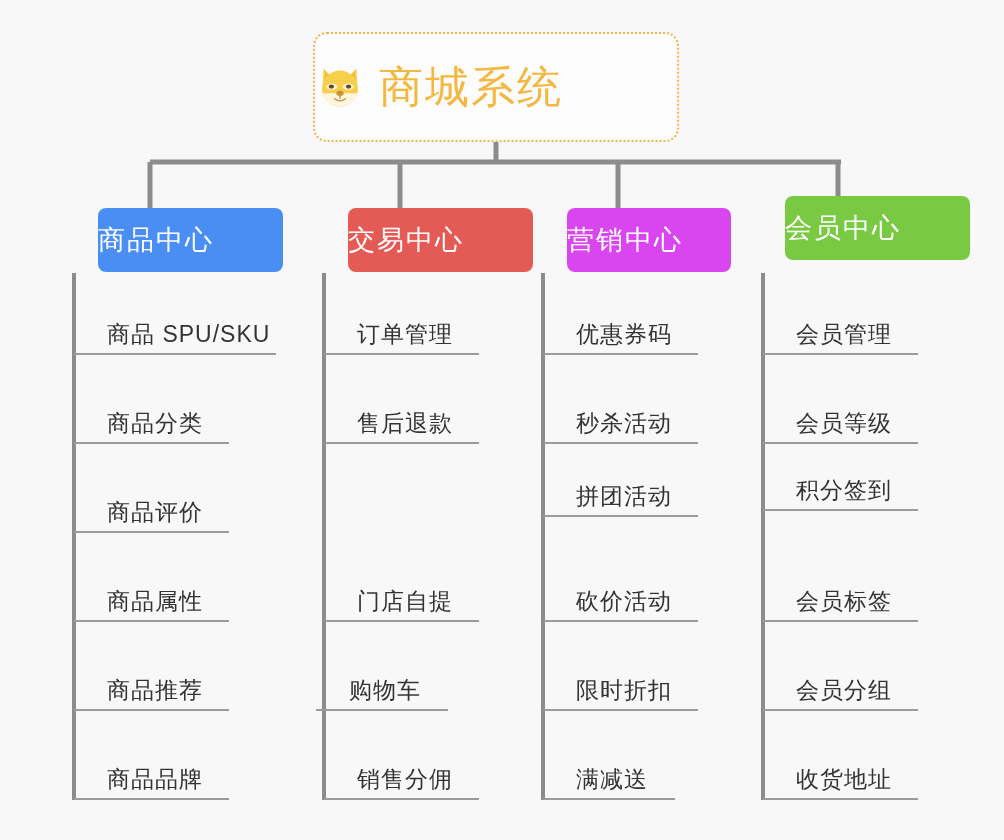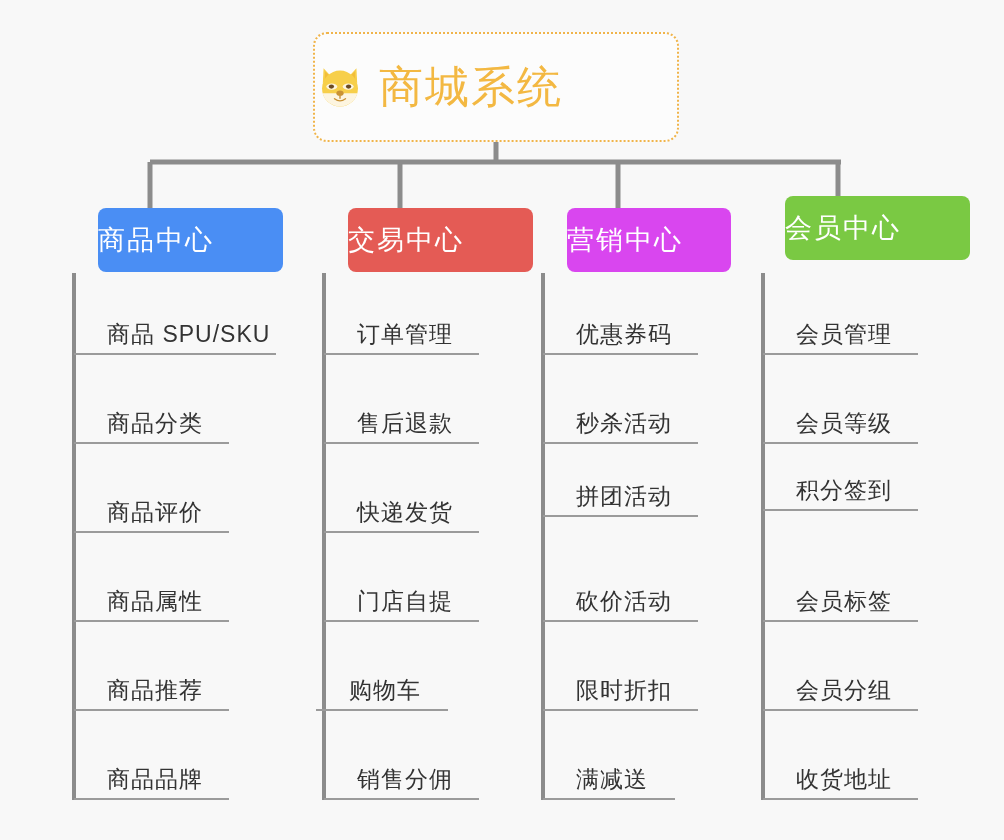--- a/index.html
+++ b/index.html
@@ -163,23 +163,20 @@
 
   <div class="cat-box" style="left: 308px; top: 208px; width: 185px; background: rgb(228, 91, 85);">
     <span>交易中心</span>
   </div>
   <div class="leaf" style="left:324px; top:266px; width:155px;">
     <span class="leaf-label">订单管理</span>
   </div>
   <div class="leaf" style="left:324px; top:355px; width:155px;">
     <span class="leaf-label">售后退款</span>
   </div>
-  <div class="leaf" style="left:324px; top:444px; width:155px;">
-    <span class="leaf-label">快递发货</span>
-  </div>
   <div class="leaf" style="left:324px; top:533px; width:155px;">
     <span class="leaf-label">门店自提</span>
   </div>
   <div class="leaf" style="left:316px; top:622px; width:132px;">
     <span class="leaf-label">购物车</span>
   </div>
   <div class="leaf" style="left:324px; top:711px; width:155px;">
     <span class="leaf-label">销售分佣</span>
   </div>
 

